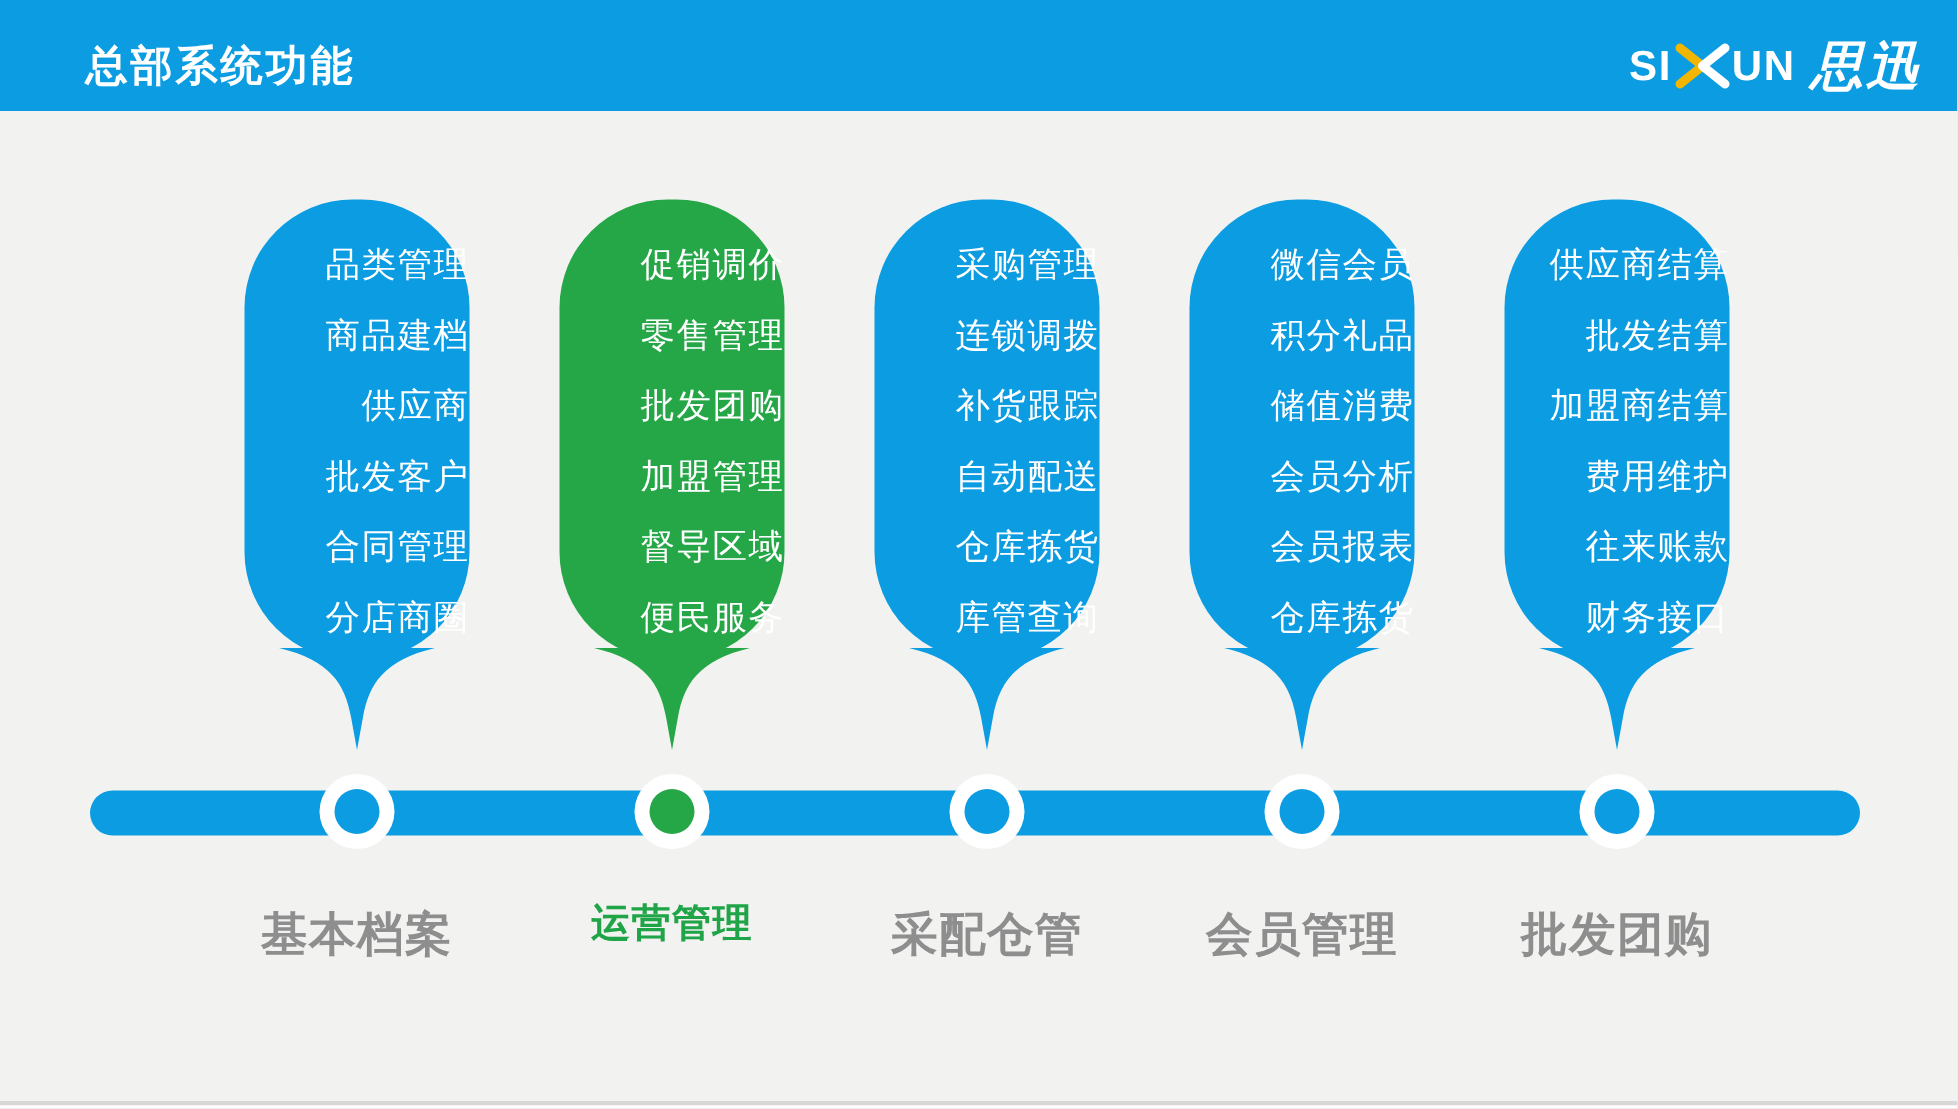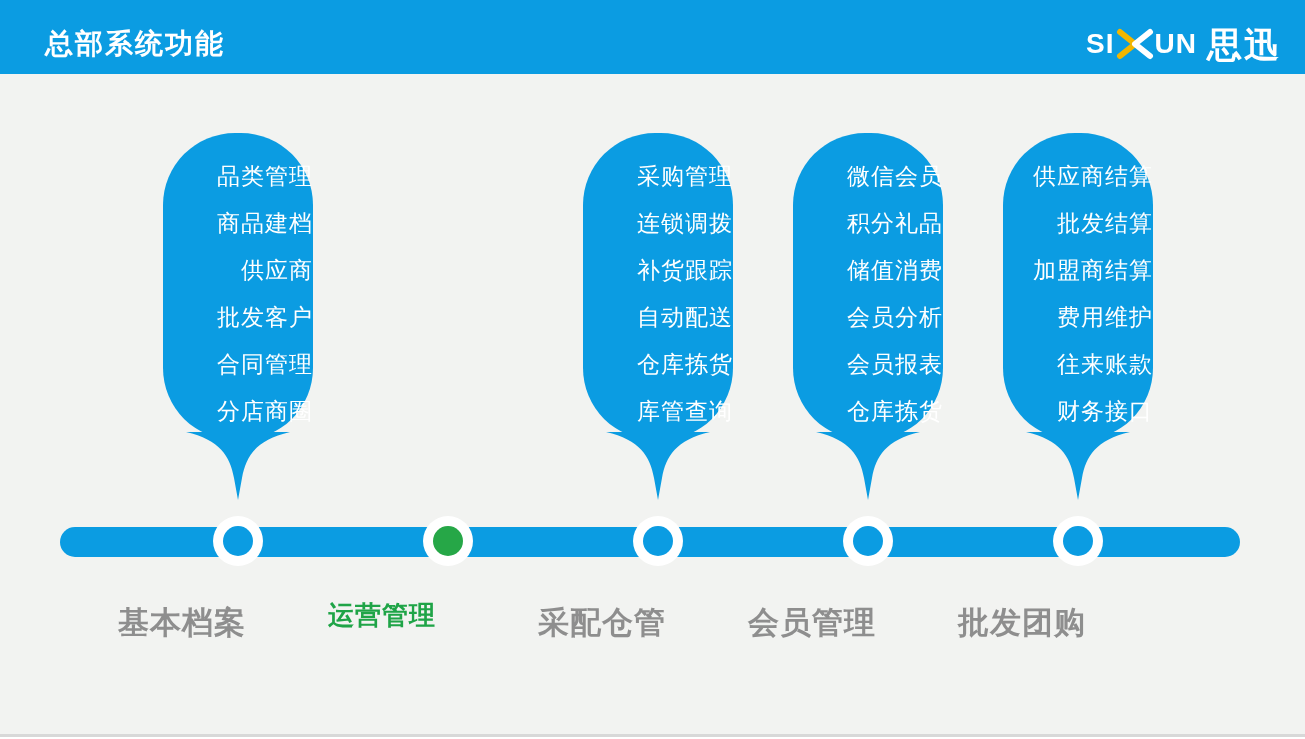--- a/index.html
+++ b/index.html
@@ -16,29 +16,29 @@
   body{font-family:"Liberation Sans","DejaVu Sans",sans-serif;}
   .slide{
     position:relative;width:1305px;height:739px;overflow:hidden;
     background:var(--bg);
   }
   
   .topbar{
     position:absolute;left:0;top:0;width:100%;height:74px;
     background:var(--blue);
     display:flex;align-items:center;justify-content:space-between;
-    padding:14px 24px 0 45px;
+    padding:14px 24px 0 57px;
   }
   .page-title{
     color:#fff;font-size:28px;font-weight:bold;letter-spacing:2px;
   }
   .logo{display:flex;align-items:center;color:#fff;}
   .logo .latin{font-size:28px;font-weight:bold;letter-spacing:1px;line-height:1;}
   .logo .xicon{margin:0 1px;display:block;}
-  .logo .cjk{font-size:35px;font-weight:bold;margin-left:10px;letter-spacing:2px;line-height:1;}
+  .logo .cjk{font-size:35px;font-weight:bold;margin-left:10px;letter-spacing:2px;line-height:1;font-style:italic;}
   
   .stage{position:absolute;top:133px;width:150px;}
   .s0{left:163px}.s1{left:373px}.s2{left:583px}.s3{left:793px}.s4{left:1003px}
   .bubble{
     position:relative;width:150px;height:307px;border-radius:72px;
     background:var(--blue);padding-top:20px;
   }
   .stage.theme-green .bubble{background:var(--green);}
   .bitem{
     height:47px;line-height:47px;text-align:right;
@@ -60,21 +60,21 @@
     background:#ffffff;
   }
   .tl-dot .inner{
     position:absolute;left:10px;top:10px;width:30px;height:30px;
     border-radius:50%;background:var(--blue);display:block;
   }
   .tl-dot.theme-green .inner{background:var(--green);}
   .d0{left:213px}.d1{left:423px}.d2{left:633px}.d3{left:843px}.d4{left:1053px}
   
   .stage-label{
-    position:absolute;top:602px;width:240px;text-align:left;
+    position:absolute;top:602px;width:240px;text-align:center;
     font-size:31px;font-weight:bold;color:var(--label-gray);letter-spacing:1px;
   }
   .stage-label.active{color:var(--label-green);font-size:26px;top:598px;}
   .l0{left:118px}.l1{left:328px}.l2{left:538px}.l3{left:748px}.l4{left:958px}
   
   .bottom-rule{position:absolute;left:0;top:734px;width:100%;height:3px;background:var(--rule);}
   .bottom-strip{position:absolute;left:0;top:737px;width:100%;height:2px;background:#ffffff;}
 </style>
 </head>
 <body>
@@ -101,20 +101,33 @@
       <div class="bitem">供应商</div>
       <div class="bitem">批发客户</div>
       <div class="bitem">合同管理</div>
       <div class="bitem">分店商圈</div>
     </div>
     <svg class="tail" width="104" height="70" viewBox="0 0 104 70">
       <path d="M0,0 C34,8 44,24 48,46 L52,68 L56,46 C60,24 70,8 104,0 Z"></path>
     </svg>
   </div>
 
+  <div class="stage s1 theme-green">
+    <div class="bubble">
+      <div class="bitem">促销调价</div>
+      <div class="bitem">零售管理</div>
+      <div class="bitem">批发团购</div>
+      <div class="bitem">加盟管理</div>
+      <div class="bitem">督导区域</div>
+      <div class="bitem">便民服务</div>
+    </div>
+    <svg class="tail" width="104" height="70" viewBox="0 0 104 70">
+      <path d="M0,0 C34,8 44,24 48,46 L52,68 L56,46 C60,24 70,8 104,0 Z"></path>
+    </svg>
+  </div>
 
   <div class="stage s2 theme-blue">
     <div class="bubble">
       <div class="bitem">采购管理</div>
       <div class="bitem">连锁调拨</div>
       <div class="bitem">补货跟踪</div>
       <div class="bitem">自动配送</div>
       <div class="bitem">仓库拣货</div>
       <div class="bitem">库管查询</div>
     </div>

